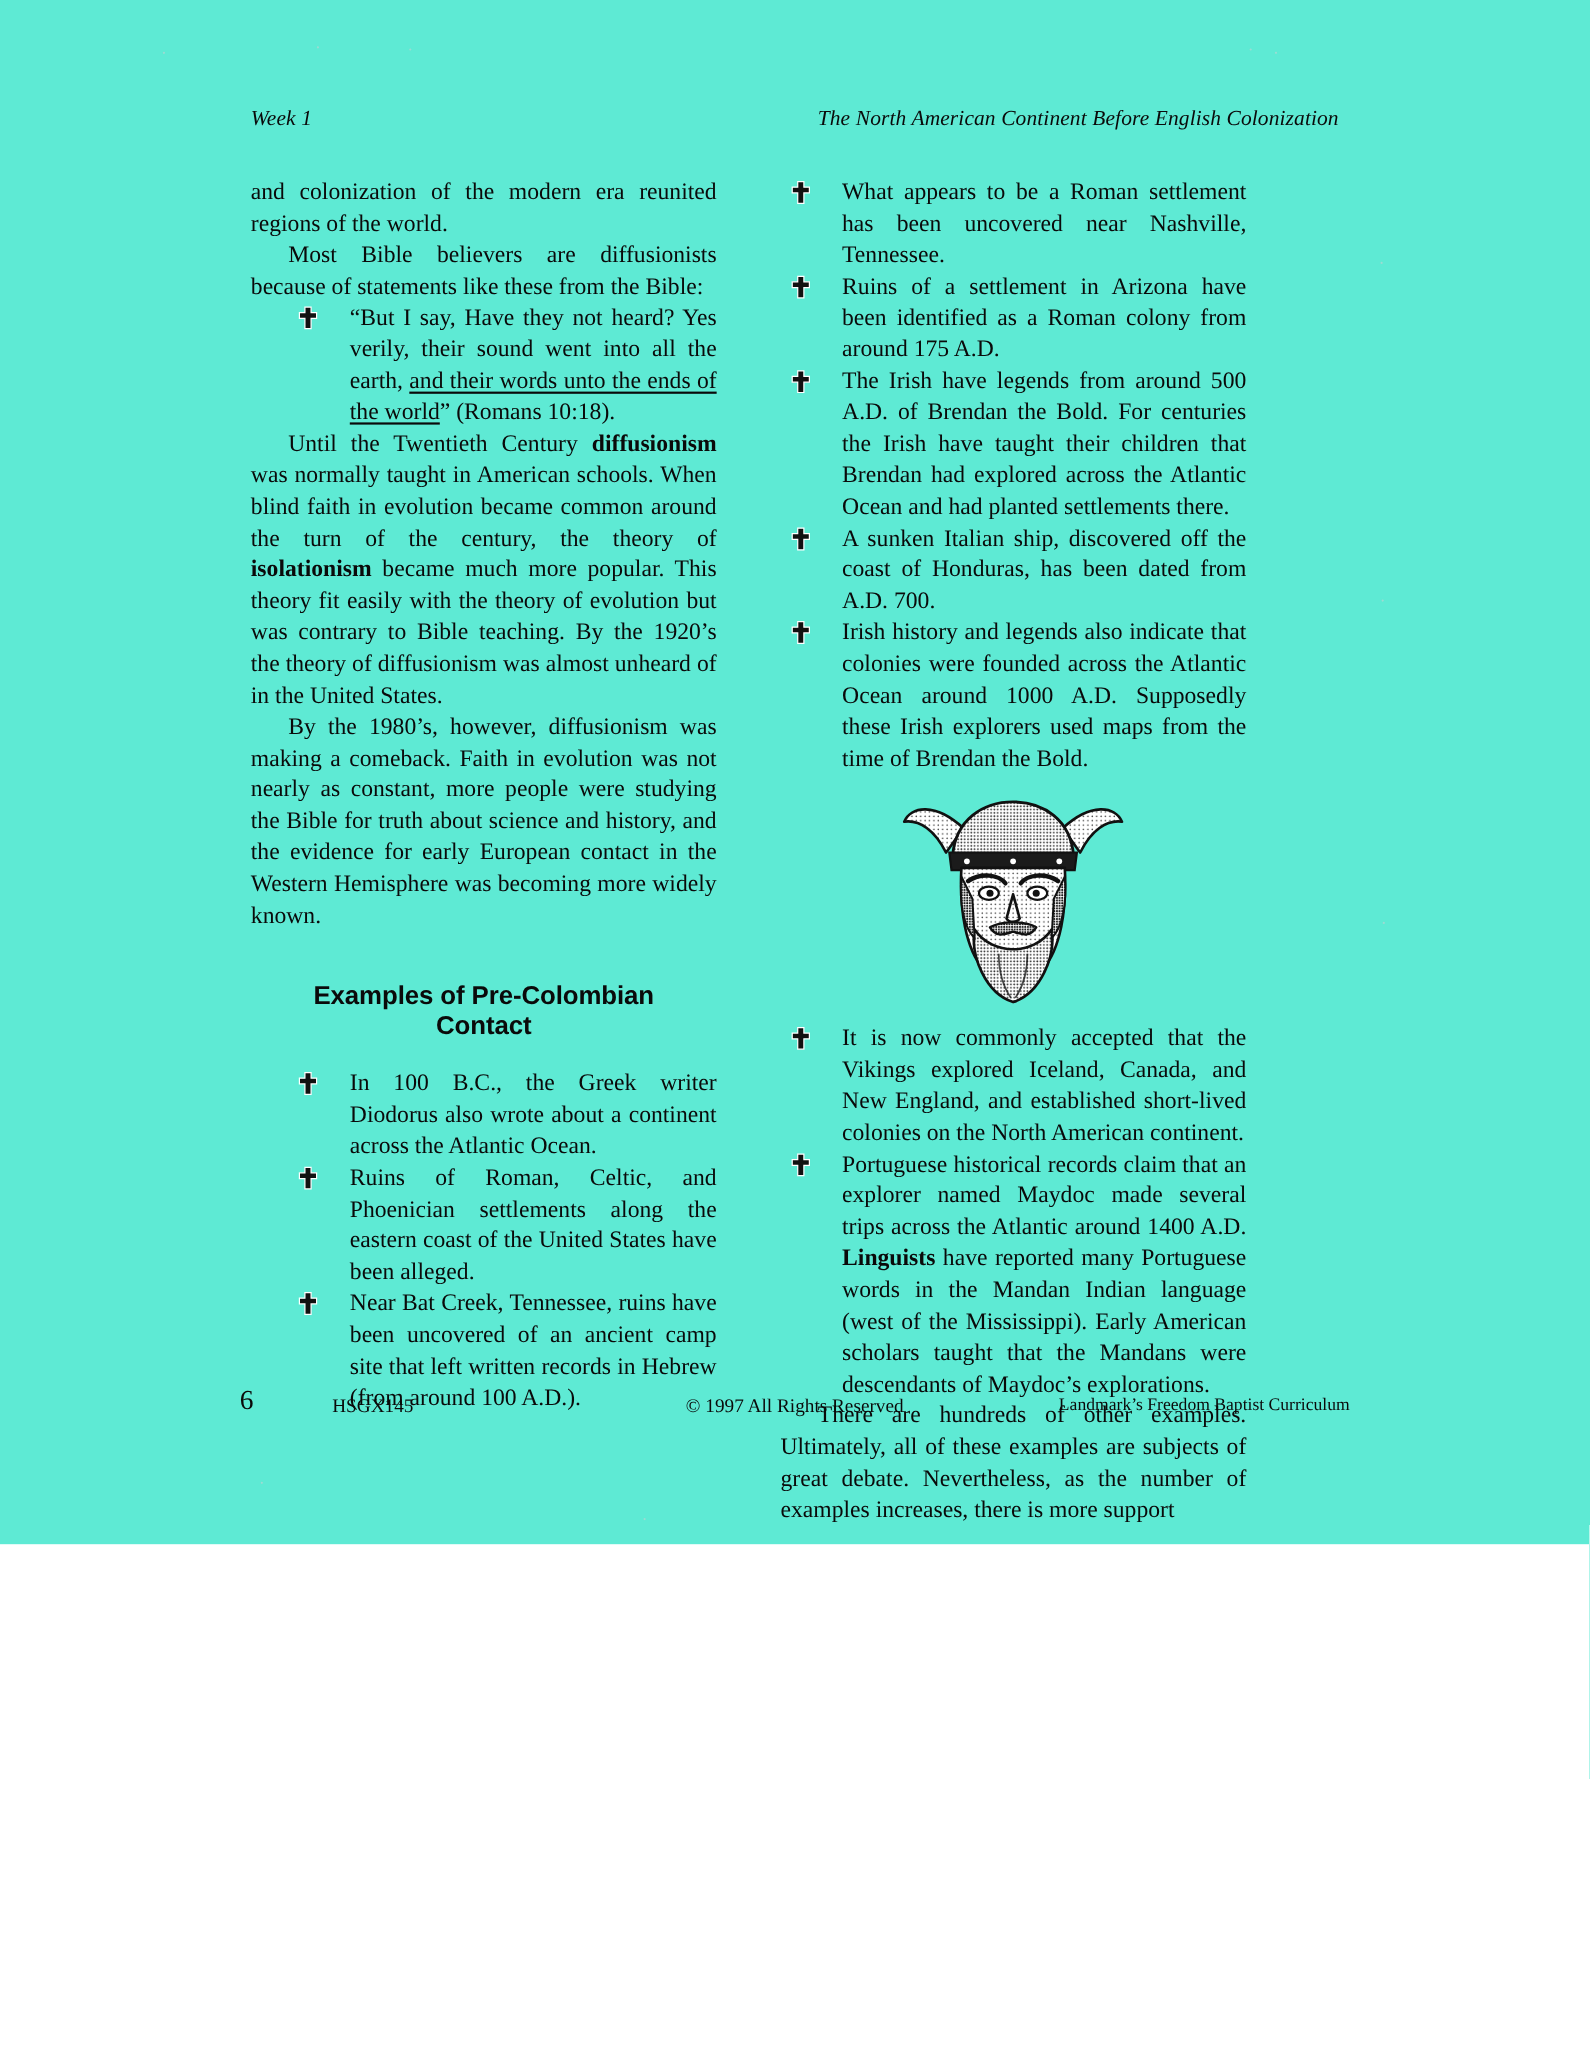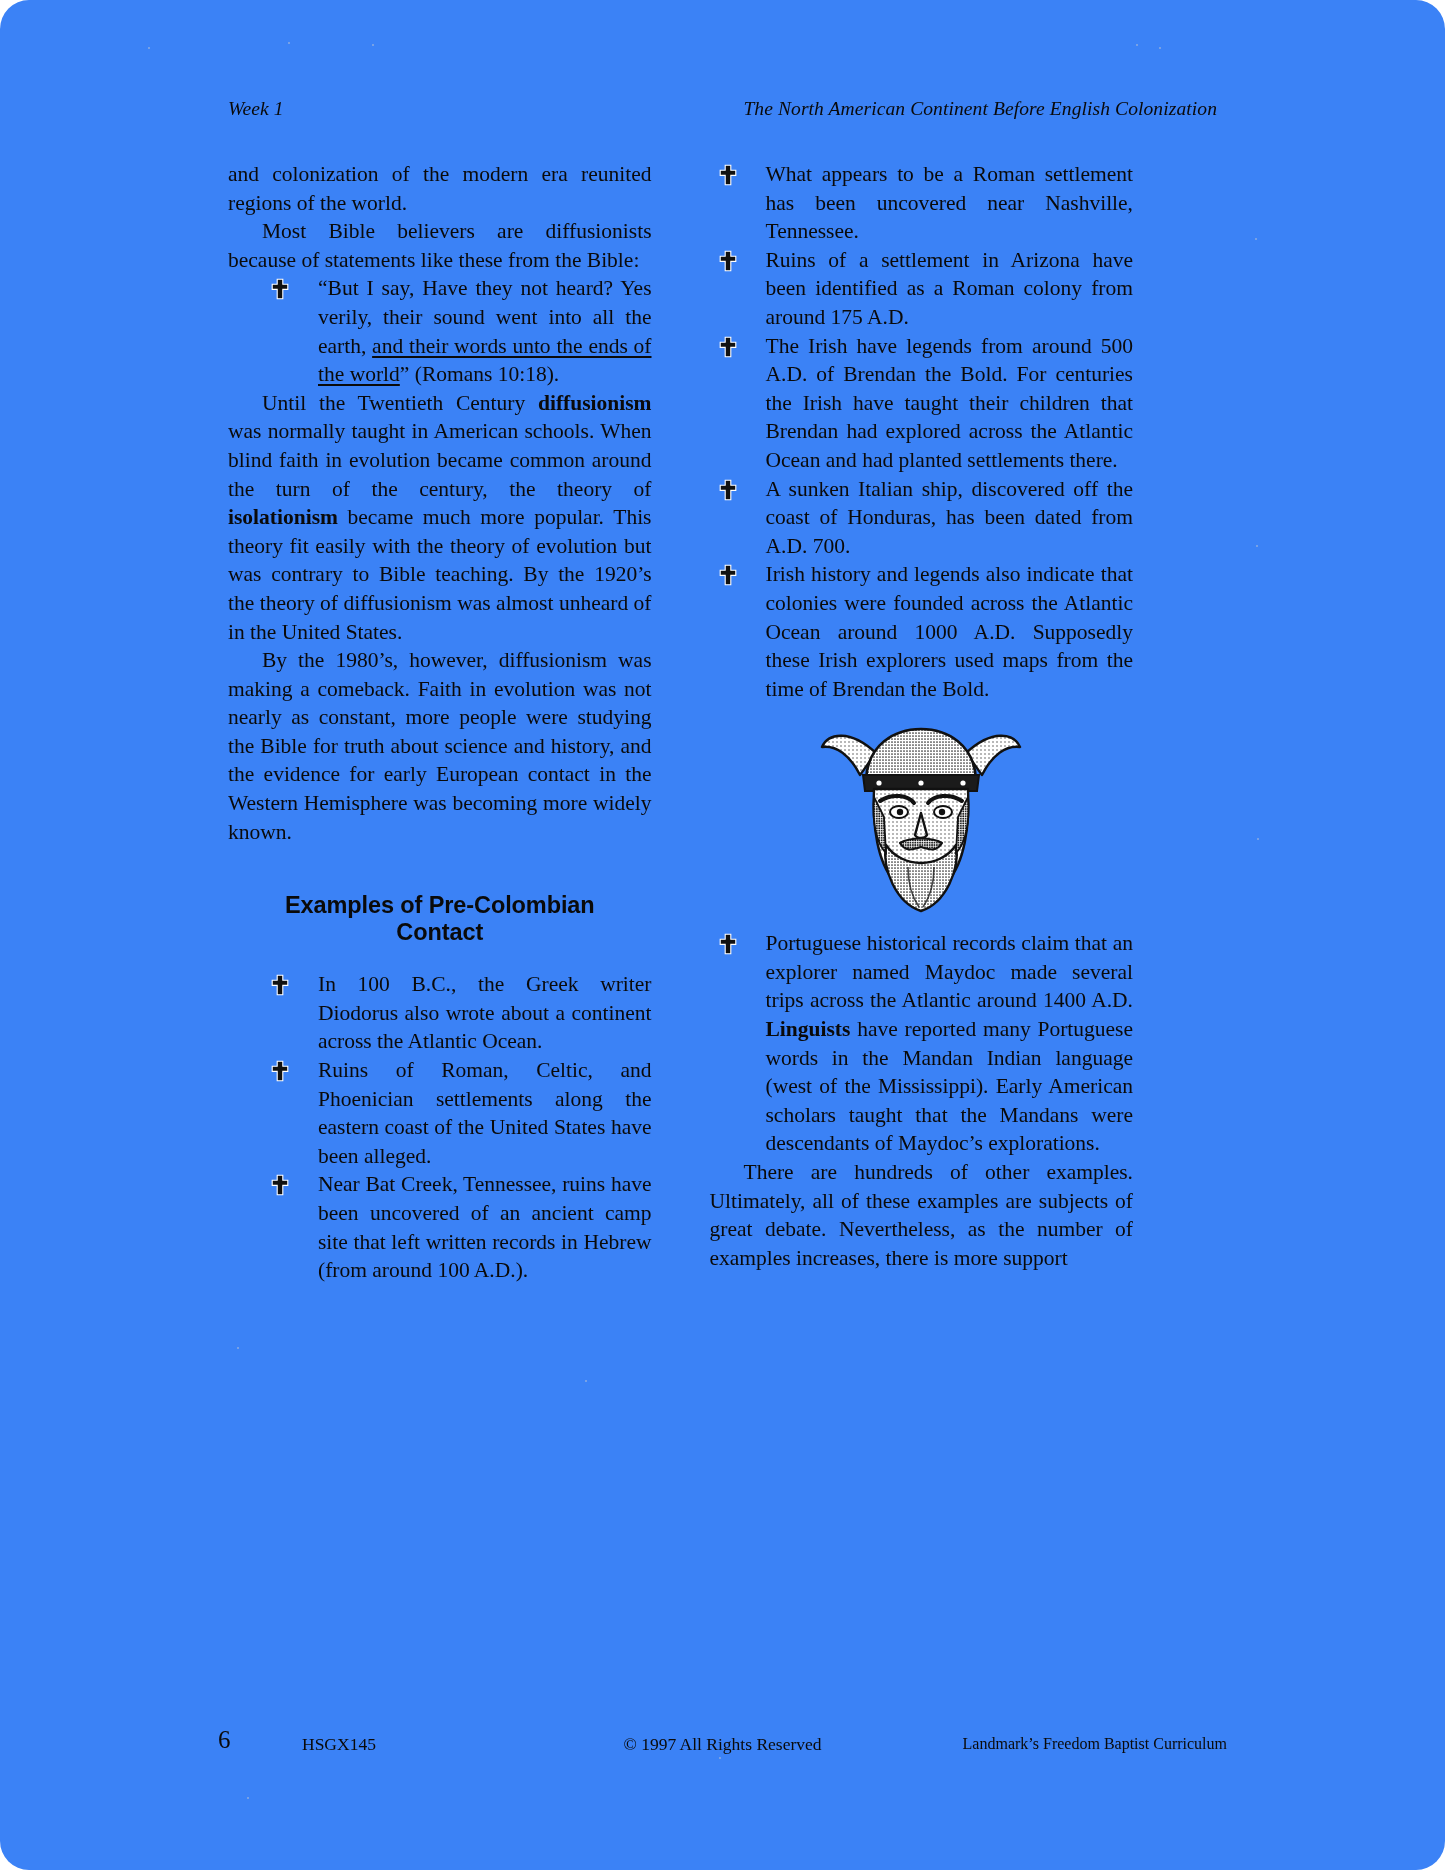--- a/index.html
+++ b/index.html
@@ -8,25 +8,24 @@
     background: #ffffff;
   }
   body {
     font-family: "Liberation Serif", "DejaVu Serif", serif;
     color: #0a0a0a;
   }
 
   .page {
     position: relative;
     width: 1445px;
-    height: 1870px;
-    background: #3b82f6;
+    height: 1404px;
+    background: #5eead4;
     overflow: hidden;
     box-sizing: border-box;
-    border-radius: 29px;
   }
 
   
   .running-head {
     position: absolute;
     top: 98px;
     left: 228px;
     right: 228px;
     height: 28px;
     display: flex;
@@ -321,20 +320,27 @@
           <path d="M152 80 C 154 104, 150 126, 140 136 L 142 100 Z" fill="url(#dotsDark)" stroke="#111" stroke-width="1.8"></path>
         </svg>
       </div>
 
       <ul class="cross-list">
         <li>
           <span class="cross-bullet">
             <svg viewBox="0 0 20 22" width="20" height="22" aria-hidden="true">
                 <path d="M7.2 1.2 h5.6 v5.0 h5.0 v5.2 h-5.0 v9.4 h-5.6 v-9.4 h-5.0 v-5.2 h5.0 z" fill="#111" stroke="#fff" stroke-width="1.1"></path>
               </svg>
+          </span><span>It is now commonly accepted that the Vikings explored Iceland, Canada, and New England, and established short-lived colonies on the North American continent.</span>
+        </li>
+        <li>
+          <span class="cross-bullet">
+            <svg viewBox="0 0 20 22" width="20" height="22" aria-hidden="true">
+                <path d="M7.2 1.2 h5.6 v5.0 h5.0 v5.2 h-5.0 v9.4 h-5.6 v-9.4 h-5.0 v-5.2 h5.0 z" fill="#111" stroke="#fff" stroke-width="1.1"></path>
+              </svg>
           </span><span>Portuguese historical records claim that an explorer named Maydoc made several trips across the Atlantic around 1400 A.D.  </span><span class="b">Linguists</span><span> have reported many Portuguese words in the Mandan Indian language (west of the Mississippi).  Early American scholars taught that the Mandans were descendants of Maydoc’s explorations.</span>
         </li>
       </ul>
 
       <p class="para indent">There are hundreds of other examples.  Ultimately, all of these examples are subjects of great debate.  Nevertheless, as the number of examples increases, there is more support</p>
 
     </div>
   </div>
 
   <div class="page-footer">

